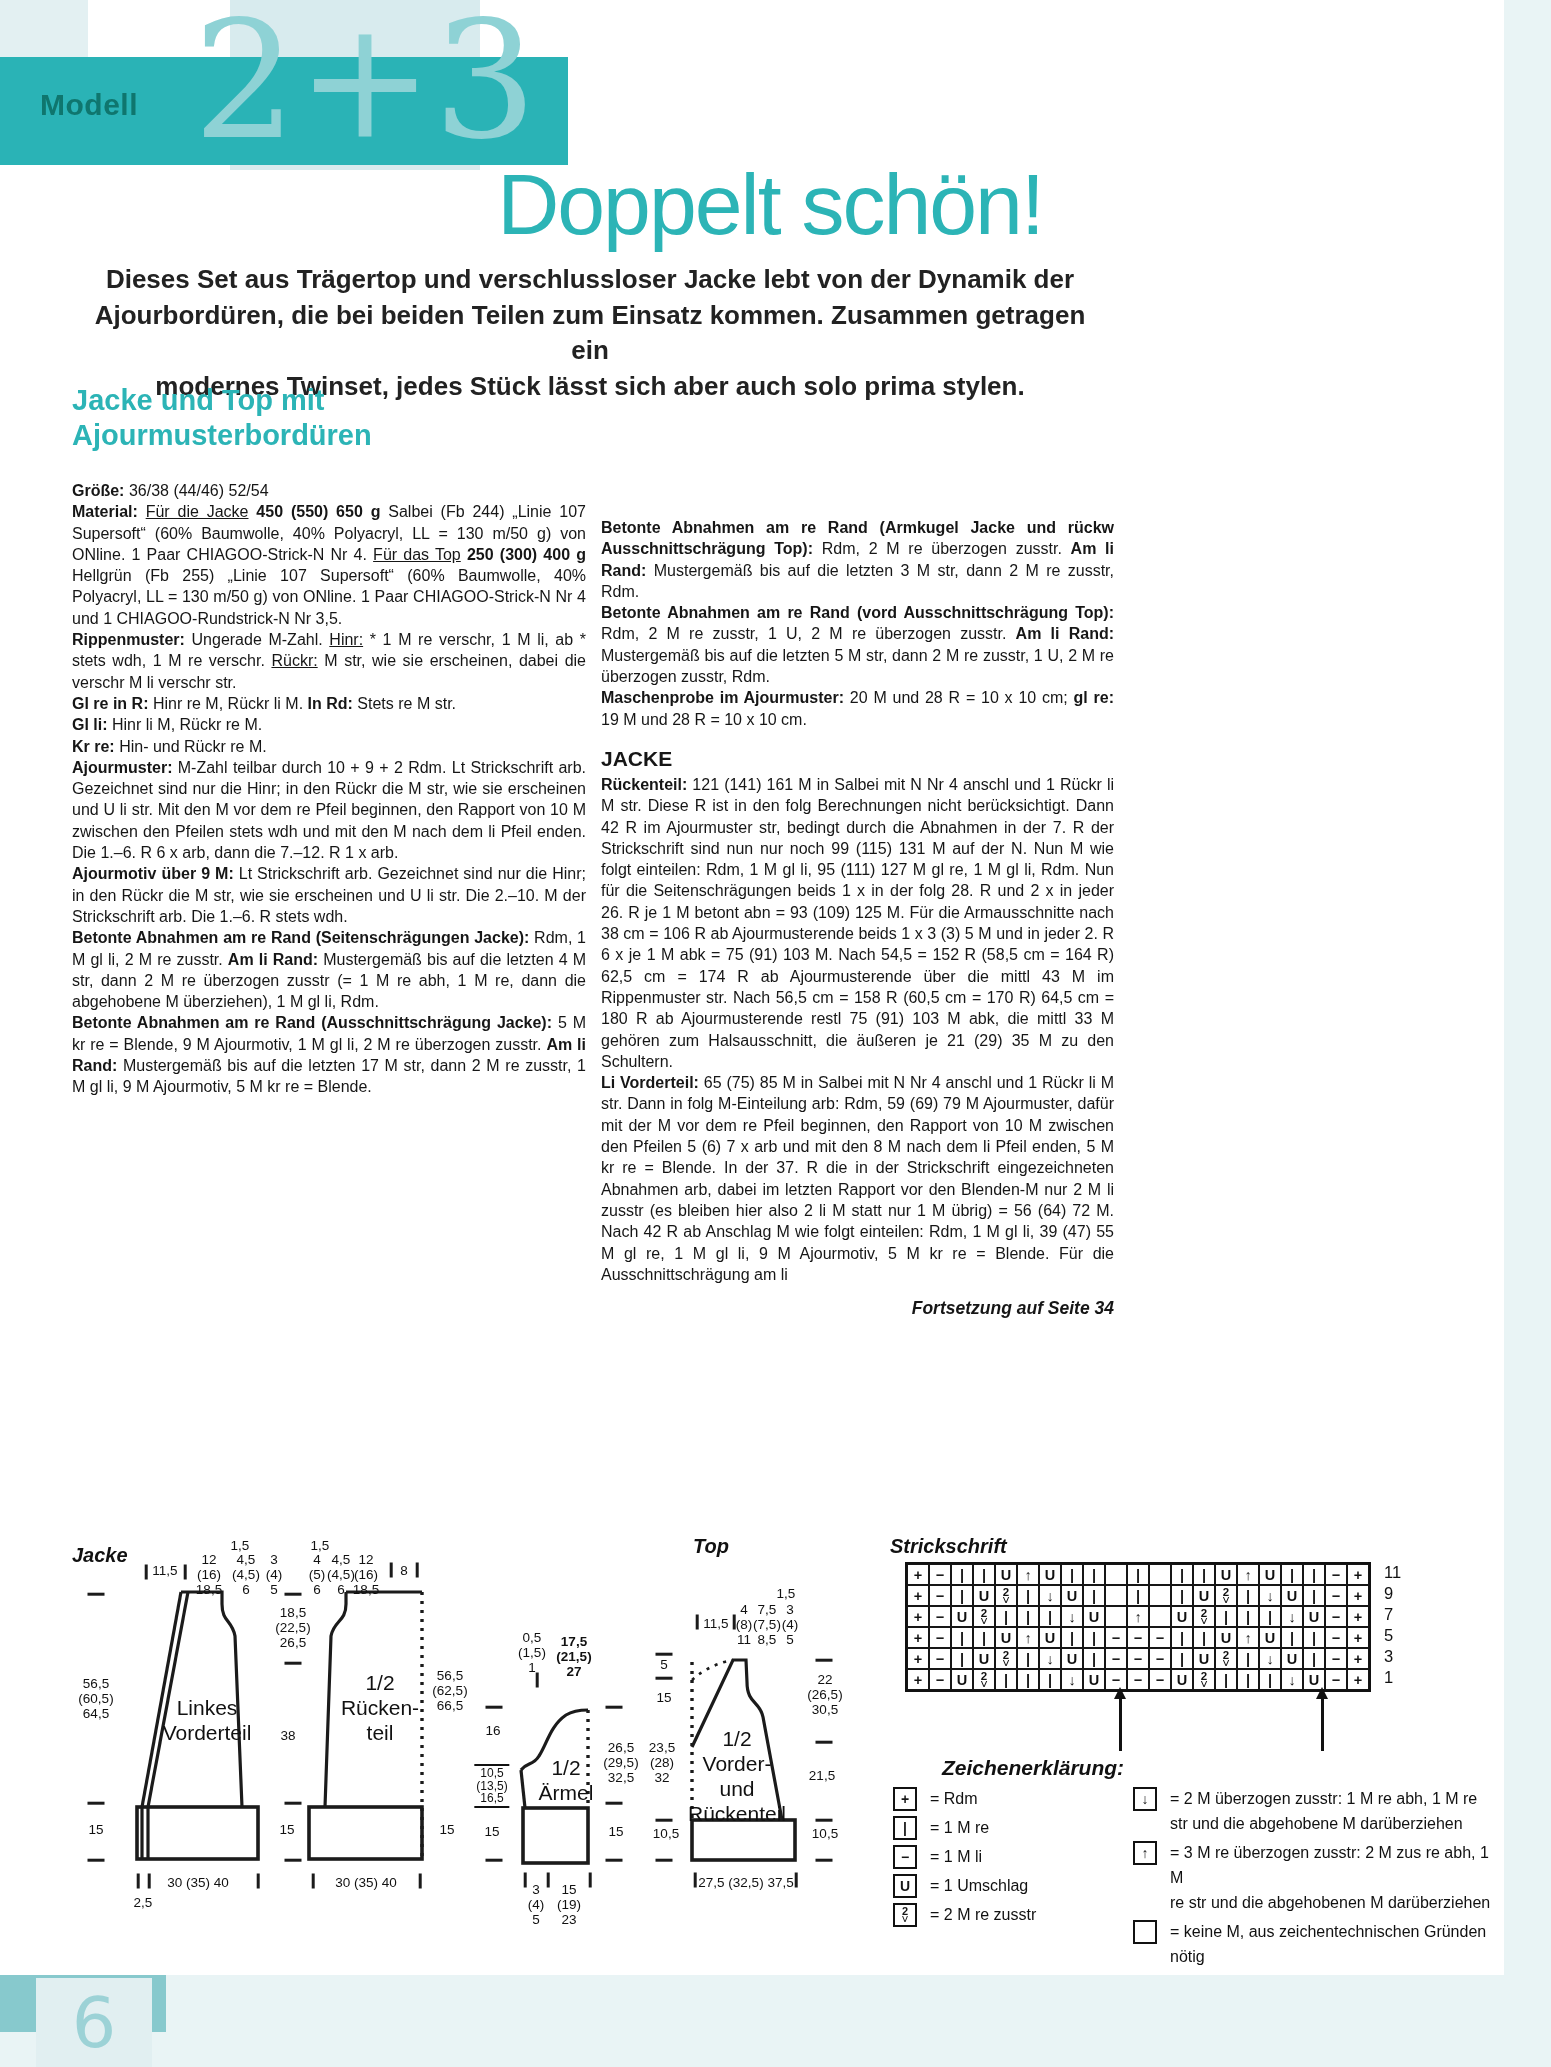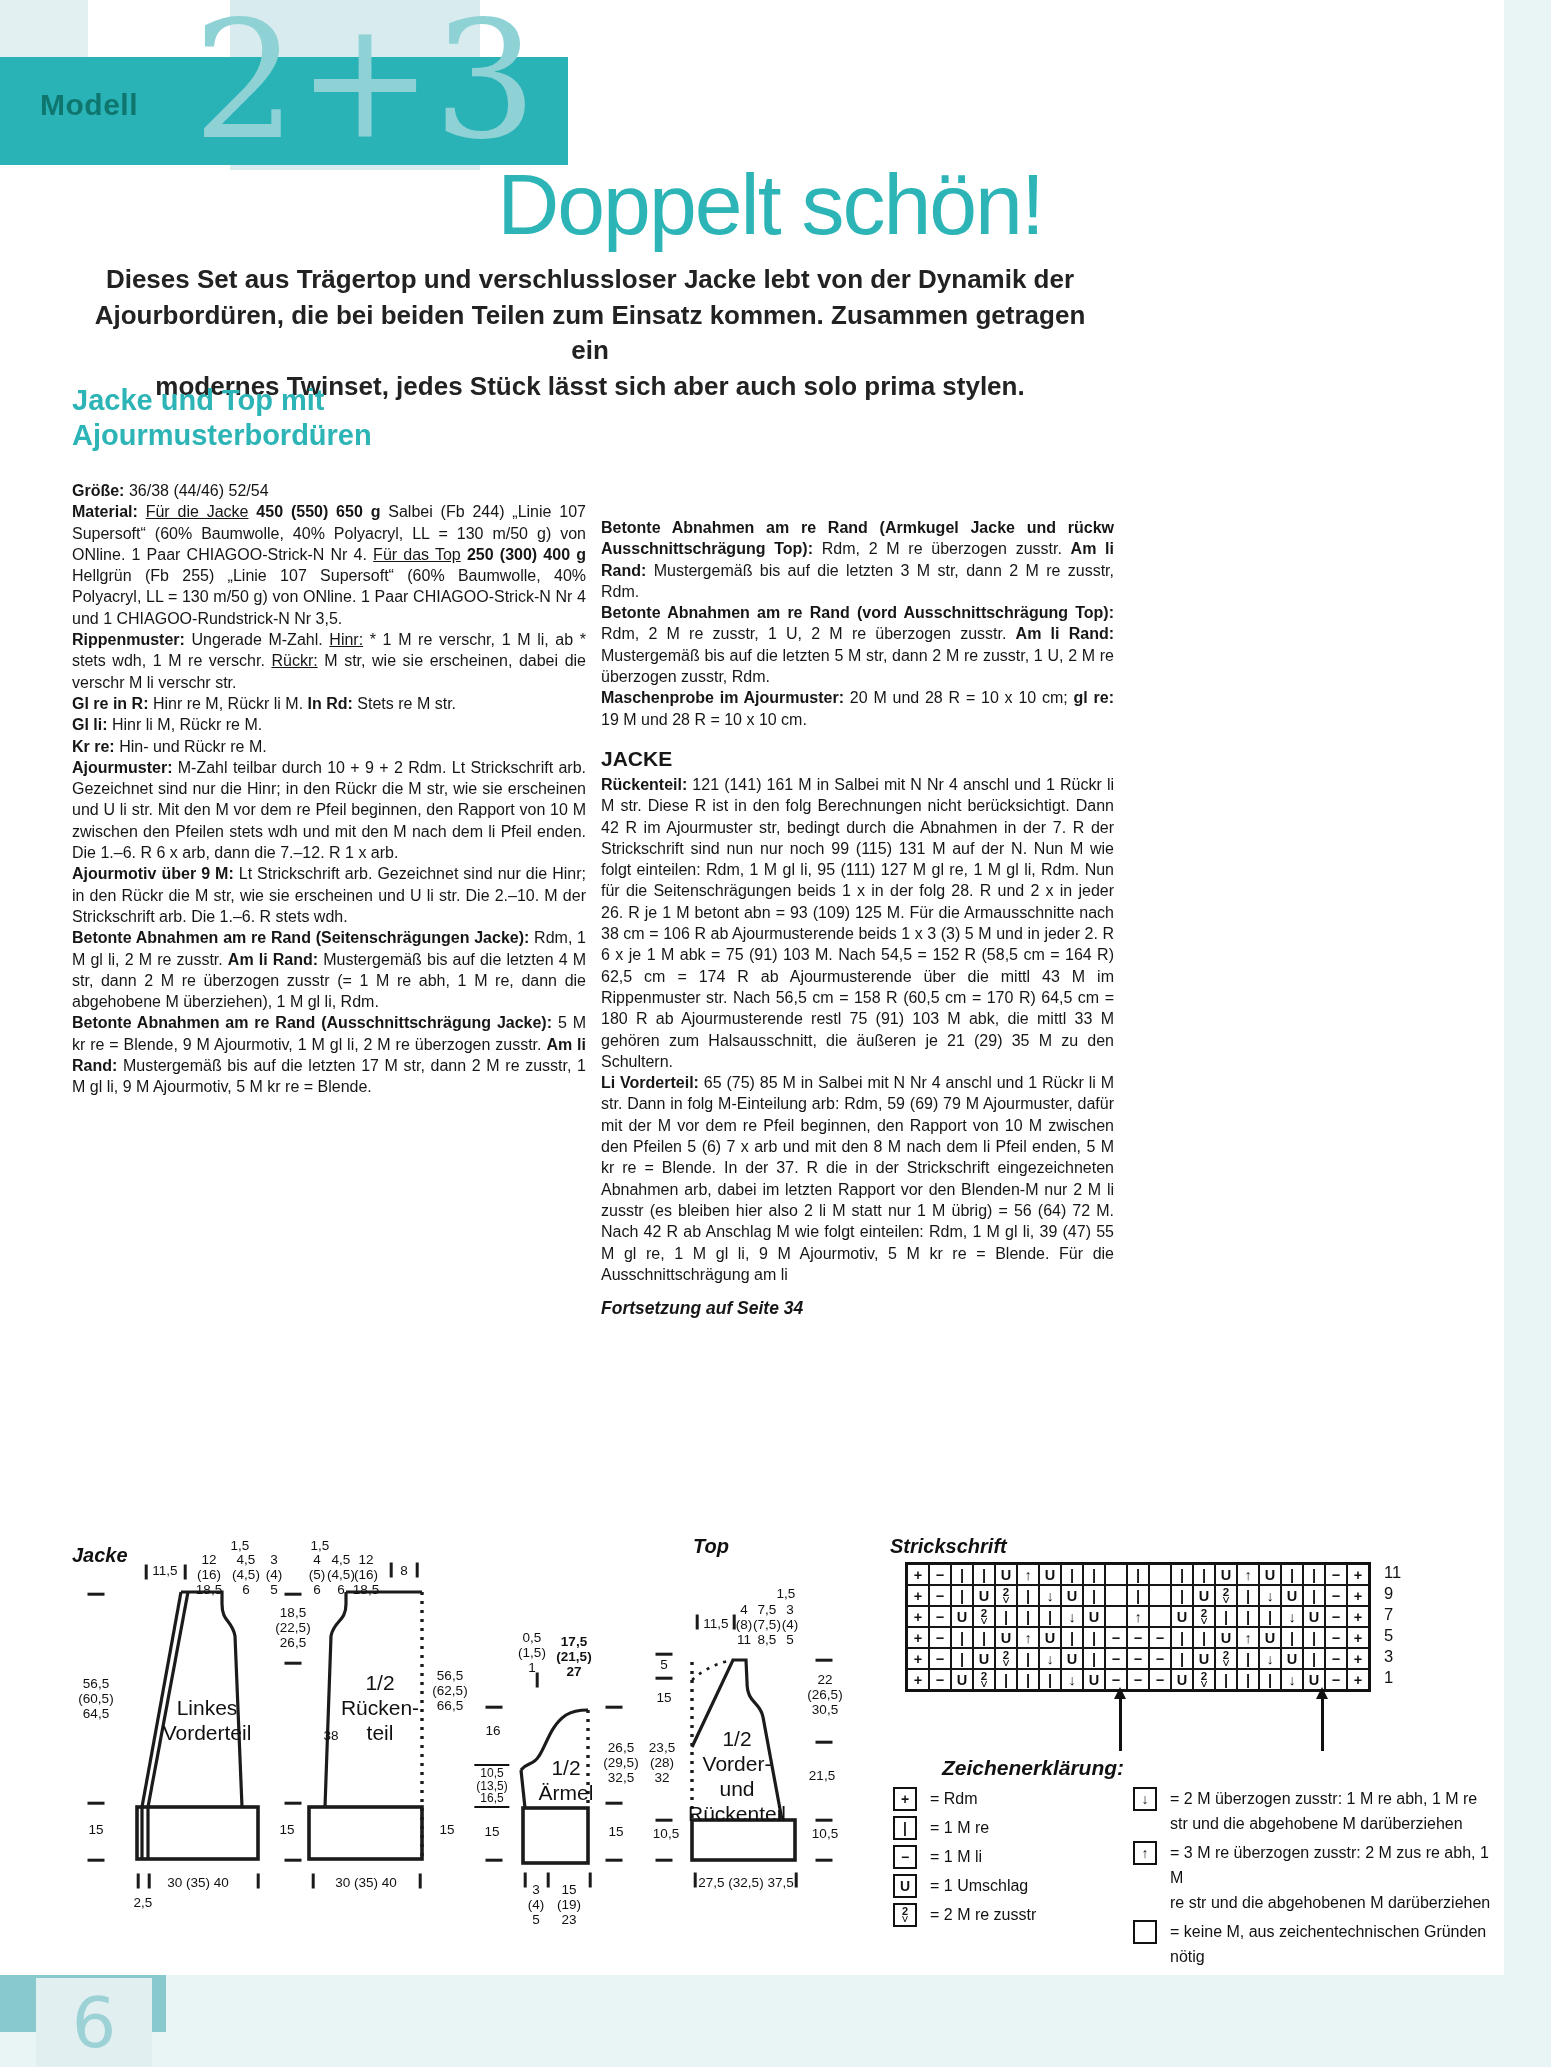--- a/index.html
+++ b/index.html
@@ -20,21 +20,21 @@
         font-size:26px;line-height:35.5px;font-weight:700;color:#222;}
   
   .col{position:absolute;}
   .col-left{left:72px;top:383px;width:514px;}
   .col-right{left:601px;top:517px;width:513px;}
   .section-heading{font-size:29px;line-height:35px;font-weight:700;color:#2cb4b6;margin:0 0 27px;white-space:pre-line;}
   .bp{font-size:16px;line-height:21.3px;text-align:justify;margin:0;}
   .bb{font-weight:700;}
   .uu{text-decoration:underline;}
   .jacke-head{font-size:21px;font-weight:700;margin:17px 0 3px;}
-  .continuation{font-style:italic;font-weight:700;font-size:17.5px;margin:13px 0 0;}
+  .continuation{font-style:italic;font-weight:700;font-size:17.5px;text-align:right;margin:13px 0 0;}
   
   .diagrams{position:absolute;left:0;top:1530px;width:1551px;height:500px;}
   .dg-label{position:absolute;font-style:italic;font-weight:700;font-size:20px;color:#111;}
   .dg-svg{position:absolute;overflow:visible;}
   .meas{position:absolute;transform:translateX(-50%);text-align:center;white-space:pre-line;
         font-size:13.5px;line-height:15px;color:#111;}
   .meas.big{font-size:21px;line-height:25px;}
   .meas.ou{font-size:12px;line-height:12.5px;border-top:2px solid #111;border-bottom:2px solid #111;padding:1px 2px;}
   .tick{position:absolute;background:#1b1b1b;transform:translate(-50%,-50%);}
   .tick-h{width:17px;height:2.6px;}
@@ -375,21 +375,21 @@
 (4)
 5</span>
       <span class="meas" style="left: 165px; top: 33px;">11,5</span>
       <span class="meas" style="left: 96px; top: 146px;">56,5
 (60,5)
 64,5</span>
       <span class="meas" style="left: 96px; top: 292px;">15</span>
       <span class="meas" style="left: 293px; top: 75px;">18,5
 (22,5)
 26,5</span>
-      <span class="meas" style="left: 288px; top: 198px; margin-left: 43px;">38</span>
+      <span class="meas" style="left: 288px; top: 198px;">38</span>
       <span class="meas" style="left: 287px; top: 292px;">15</span>
       <span class="meas" style="left: 198px; top: 345px;">30 (35) 40</span>
       <span class="meas" style="left: 143px; top: 365px;">2,5</span>
       <span class="meas big" style="left: 207px; top: 165px;">Linkes
 Vorderteil</span>
       <span class="meas" style="left: 320px; top: 8px;">1,5</span>
       <span class="meas" style="left: 317px; top: 22px;">4
 (5)
 6</span>
       <span class="meas" style="left: 341px; top: 22px;">4,5

